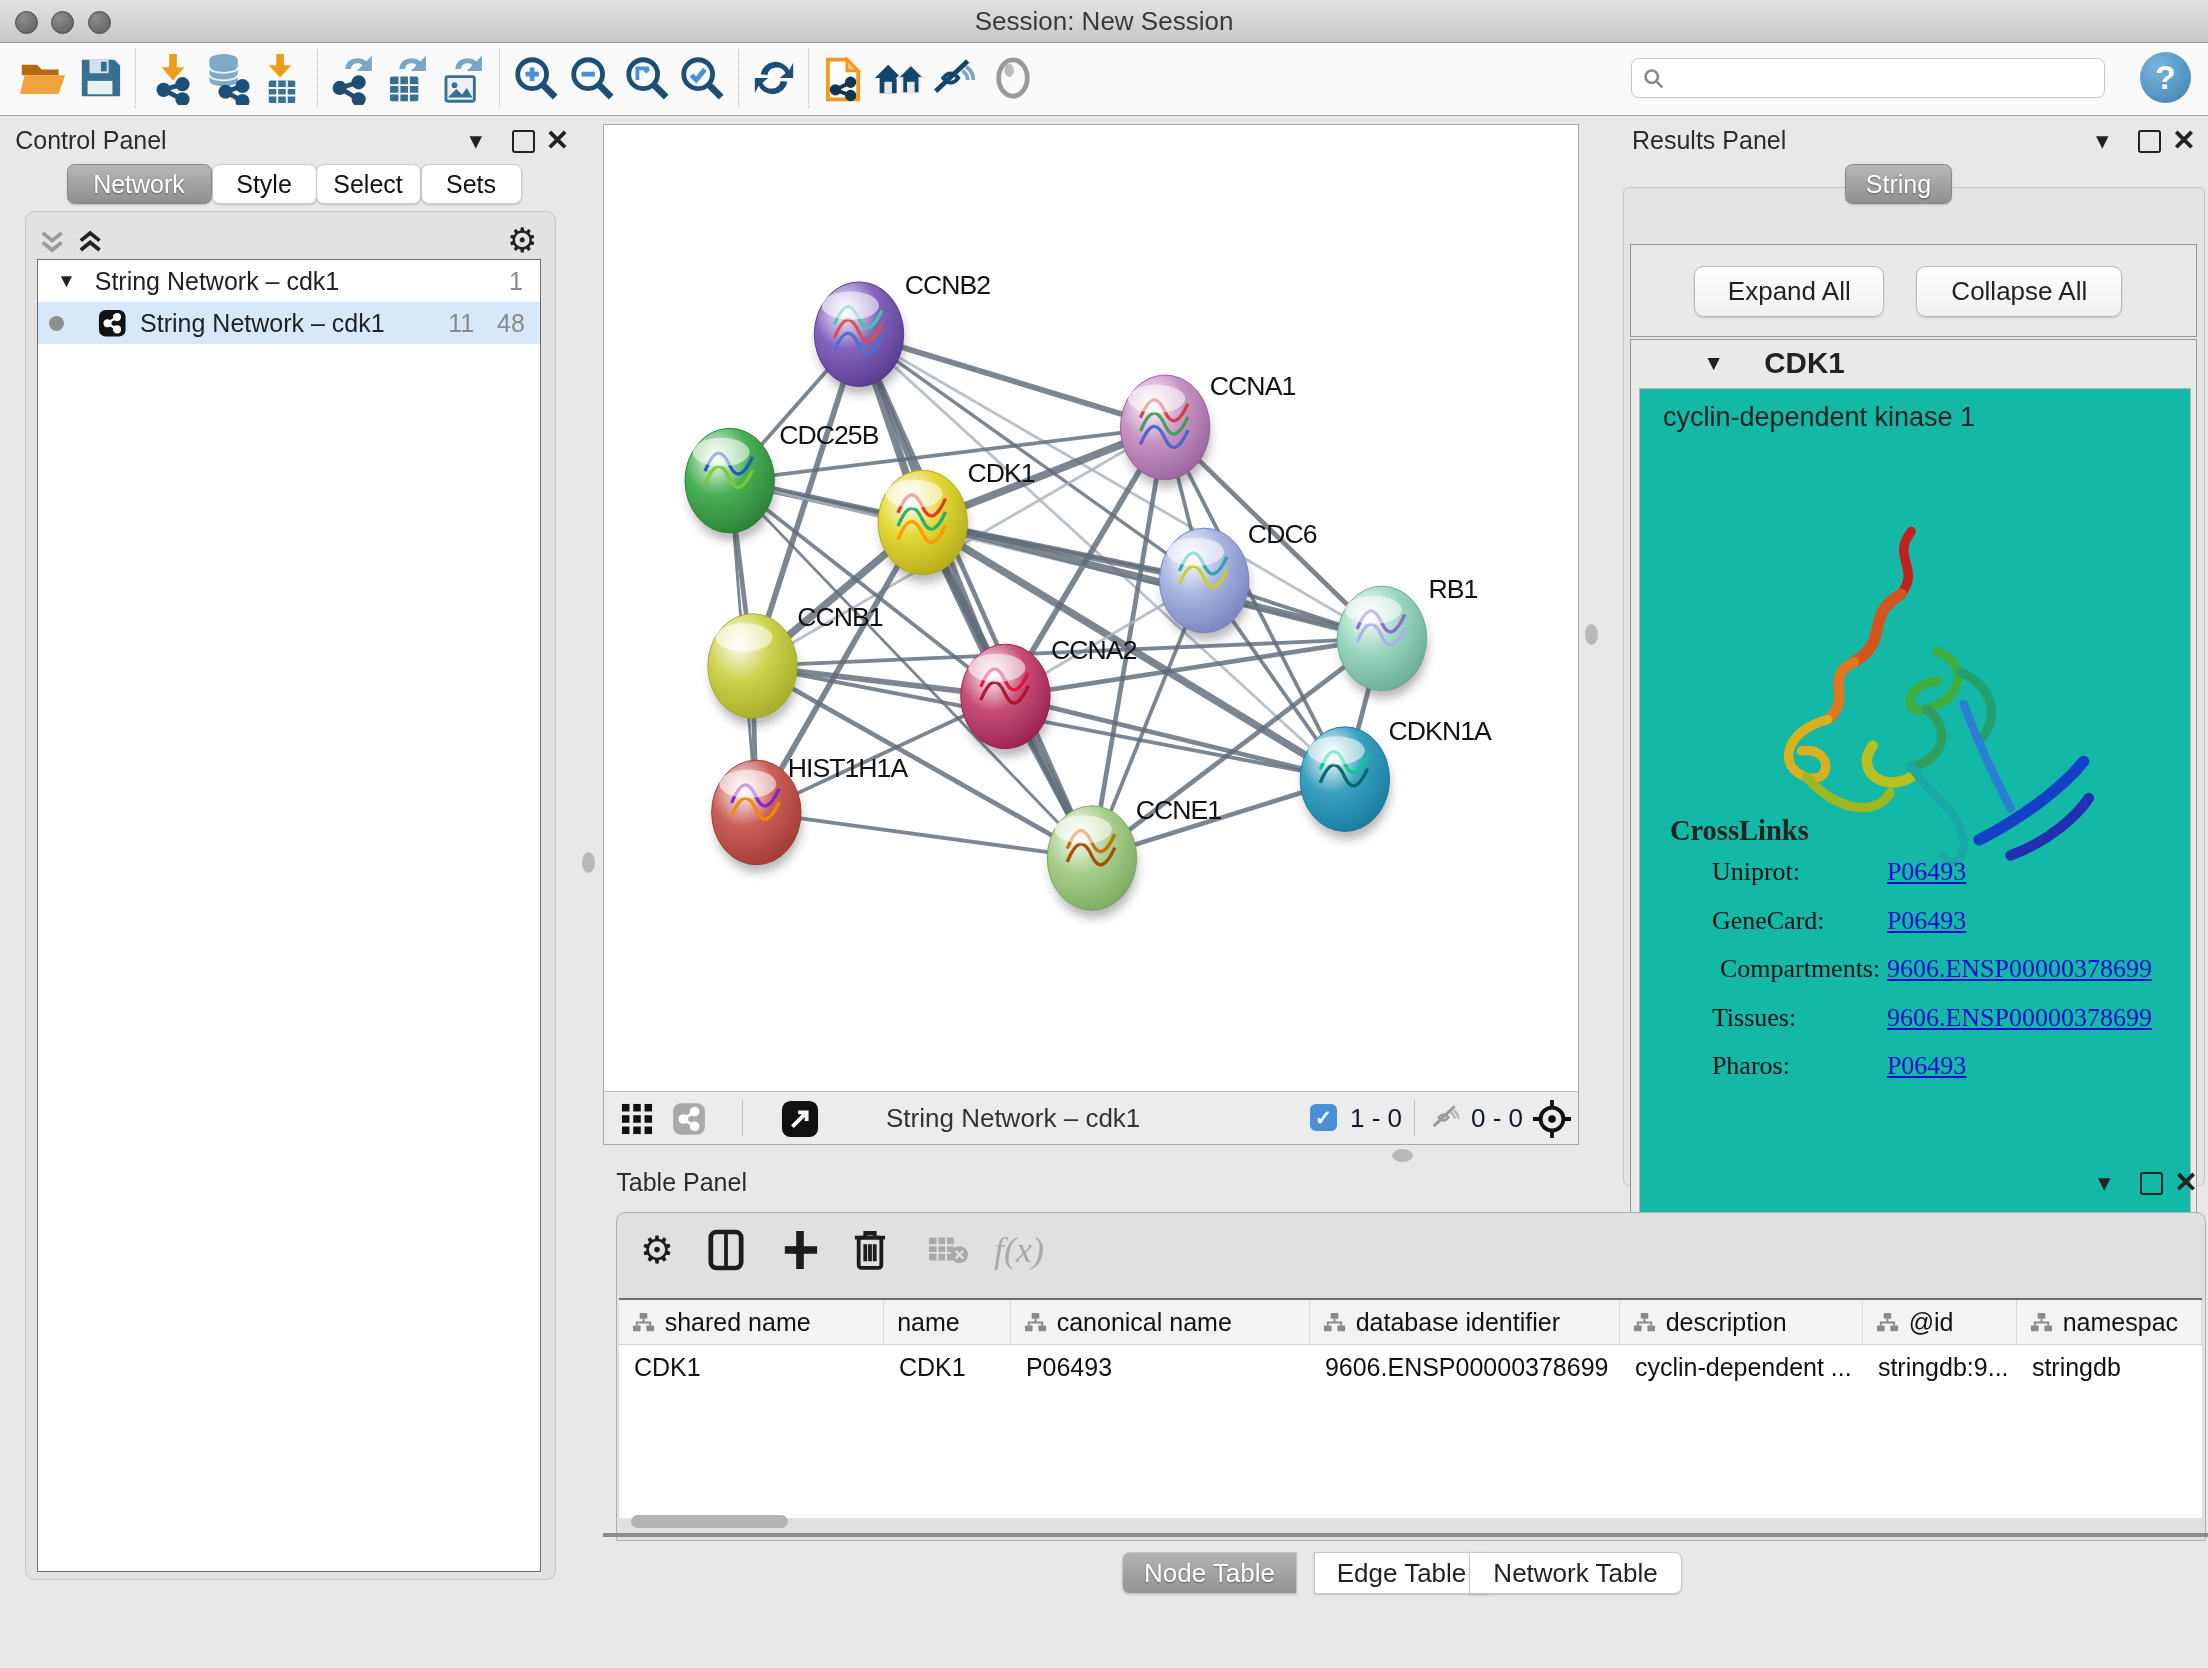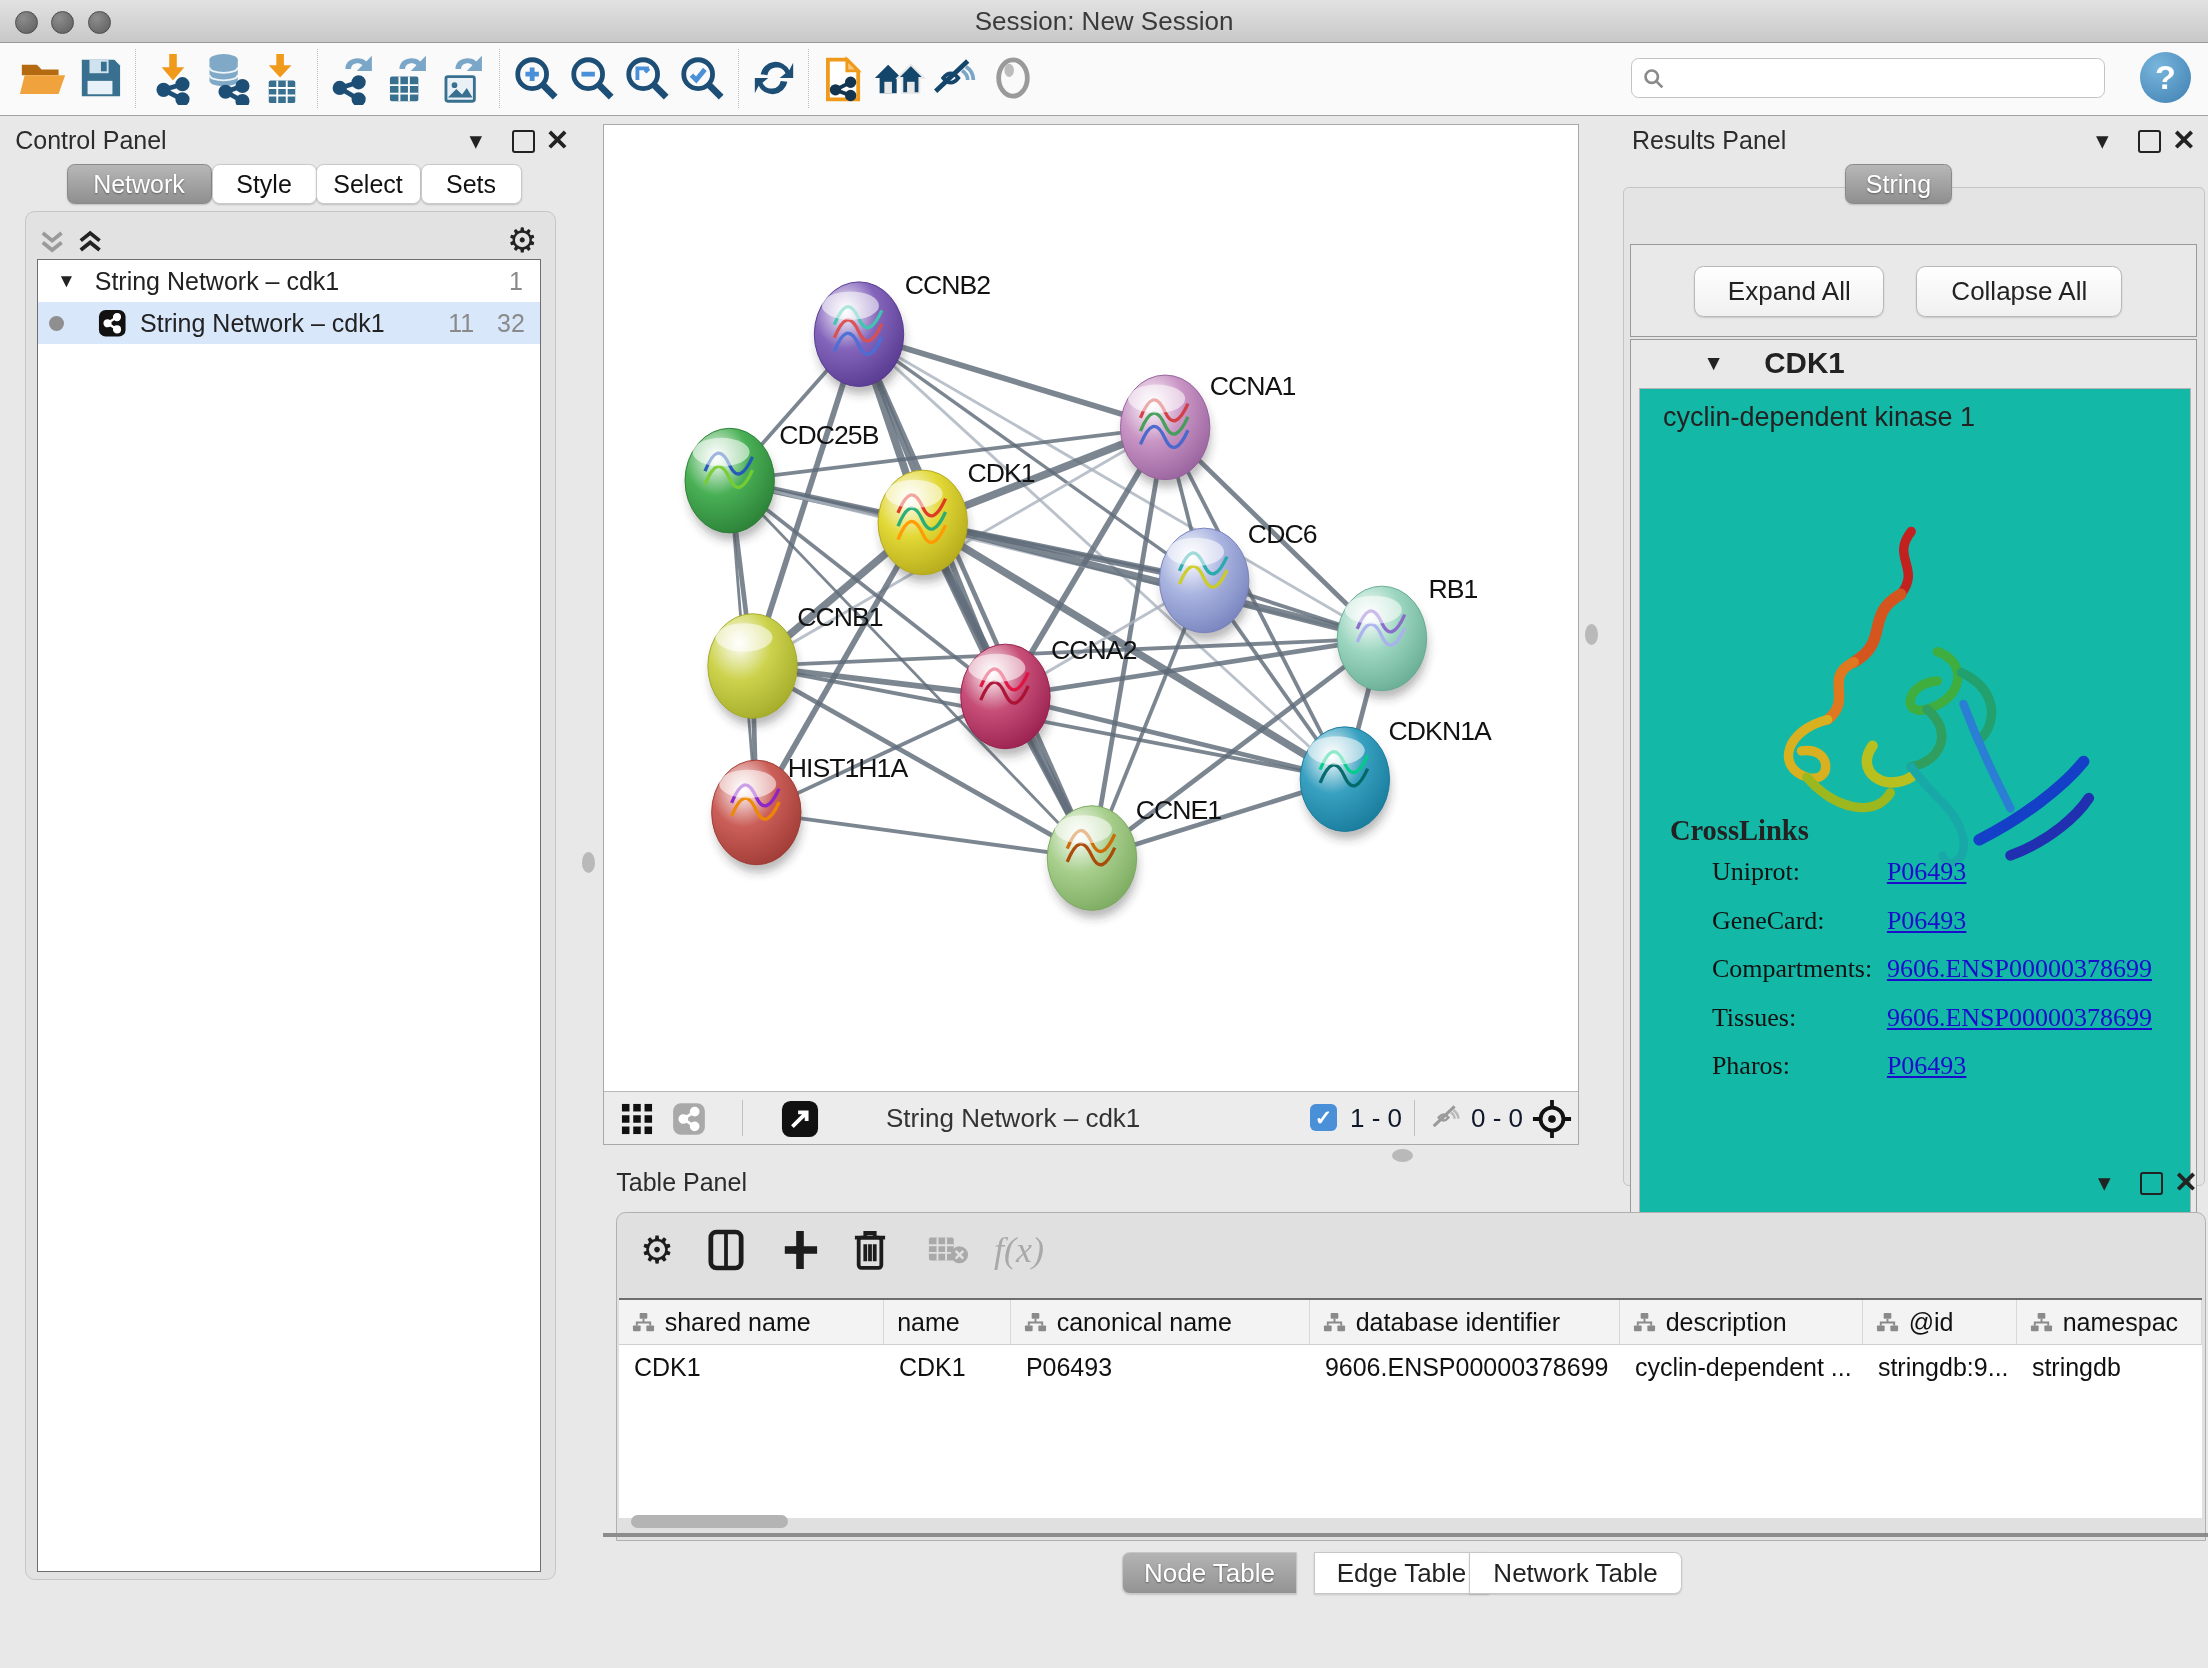--- a/index.html
+++ b/index.html
@@ -281,21 +281,21 @@
             <rect x="1" y="1" width="28" height="28" rx="7" fill="#111"></rect>
             <g stroke="#fff" stroke-width="2.6" fill="#fff">
               <circle cx="10" cy="15" r="3"></circle>
                 <circle cx="20" cy="8.5" r="3"></circle>
                 <circle cx="20" cy="21.5" r="3"></circle>
               <path d="M10 15 L20 8.5 M10 15 L20 21.5" fill="none"></path>
             </g>
           </svg>
           <span style="margin-left:13.3px;">String Network – cdk1</span>
           <span class="cnt" style="margin-left:auto;">11</span>
-          <span class="cnt" style="margin-left:23px;margin-right:15px;">32</span>
+          <span class="cnt" style="margin-left:23px;margin-right:15px;">48</span>
         </div>
       </div>
     </div>
   </div>
 
   <div class="canvas">
     <svg id="net-svg" width="974" height="966" viewBox="0 0 1024 1016">
         <defs>
           <filter id="soft" x="-50%" y="-50%" width="200%" height="200%">
             <feGaussianBlur stdDeviation="5"></feGaussianBlur>
@@ -559,21 +559,21 @@
             <path d="M300,345 C340,330 365,305 375,290" stroke="#2030b0" stroke-width="10"></path>
           </g>
         </svg>
 
         <div class="abs serif" style="left:30px;top:426px;font-size:28.5px;font-weight:bold;">CrossLinks</div>
         <div id="xlinks" class="abs" style="left:0;top:468px;width:550px;height:266px;">
             <div class="xl-label" style="top: 0px;">Uniprot:</div>
             <a class="xl-link" href="#" style="top: 0px;">P06493</a>
             <div class="xl-label" style="top: 49px;">GeneCard:</div>
             <a class="xl-link" href="#" style="top: 49px;">P06493</a>
-            <div class="xl-label" style="top: 97px;">Compartments:</div>
+            <div class="xl-label" style="top: 97px; margin-left: 8px;">Compartments:</div>
             <a class="xl-link" href="#" style="top: 97px;">9606.ENSP00000378699</a>
             <div class="xl-label" style="top: 146px;">Tissues:</div>
             <a class="xl-link" href="#" style="top: 146px;">9606.ENSP00000378699</a>
             <div class="xl-label" style="top: 194px;">Pharos:</div>
             <a class="xl-link" href="#" style="top: 194px;">P06493</a>
           </div>
       </div>
     </div>
   </div>
 

